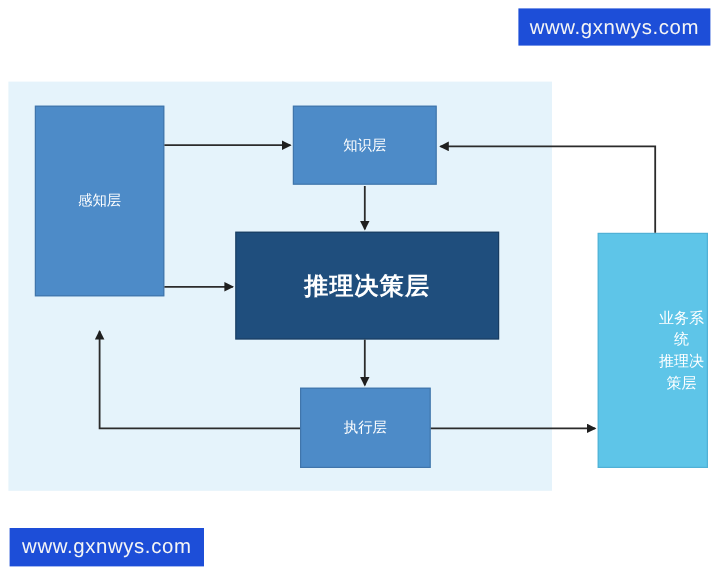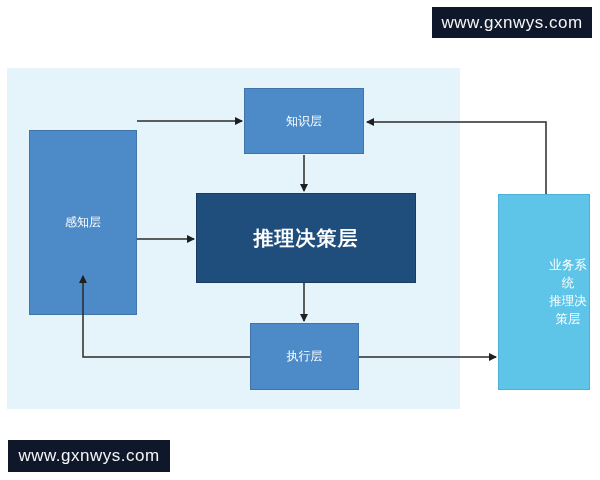--- a/index.html
+++ b/index.html
@@ -10,21 +10,21 @@
   }
   .canvas {
     position: relative;
     width: 600px;
     height: 480px;
     background: #ffffff;
     overflow: hidden;
   }
   .watermark {
     position: absolute;
-    background: #0f172a;
+    background: #1d4ed8;
     color: #f5f5f5;
     display: flex;
     align-items: center;
     justify-content: center;
     font-family: "Liberation Sans", sans-serif;
     font-size: 17px;
     letter-spacing: 0.5px;
   }
   .watermark.top-right {
     left: 432px; top: 7px; width: 160px; height: 31px;
@@ -46,21 +46,21 @@
     justify-content: center;
     color: #ffffff;
     text-align: center;
     box-sizing: border-box;
   }
   .node.mid-blue {
     background: #4d8bc8;
     border: 1px solid rgba(35, 65, 105, 0.30);
     font-size: 12px;
   }
-  .node.perception { left: 29px;  top: 88px;  width: 108px; height: 185px; margin-top: 42px; }
+  .node.perception { left: 29px;  top: 88px;  width: 108px; height: 159px; }
   .node.knowledge  { left: 244px; top: 88px;  width: 120px; height: 66px;  }
   .node.execution  { left: 250px; top: 323px; width: 109px; height: 67px;  }
   .node.reasoning {
     left: 196px; top: 193px; width: 220px; height: 90px;
     background: #1f4e7d;
     border: 1px solid rgba(0, 0, 0, 0.22);
     font-size: 20px;
     font-weight: bold;
     letter-spacing: 1px;
   }

